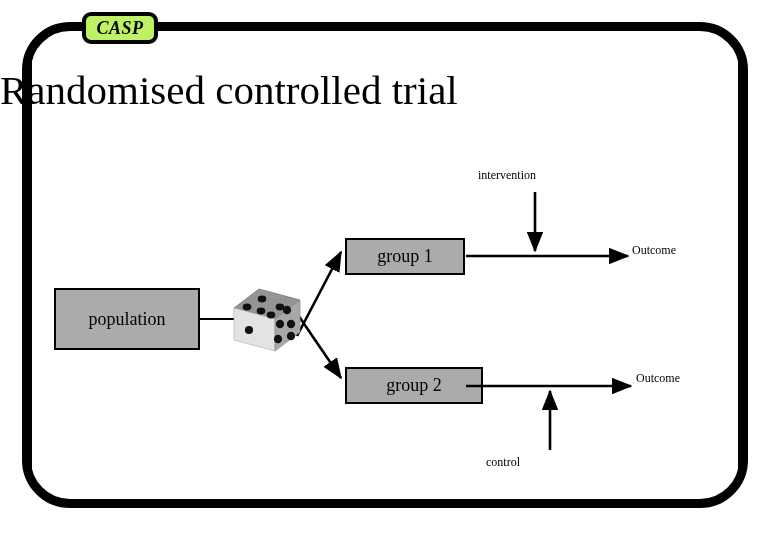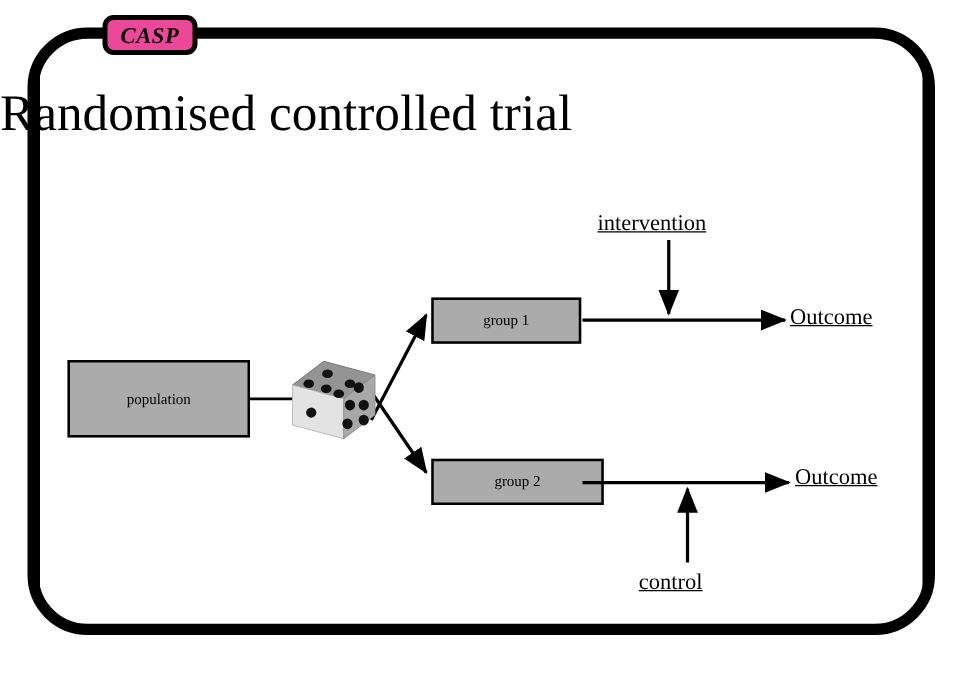--- a/index.html
+++ b/index.html
@@ -48,21 +48,21 @@
     background: transparent;
   }
 
   
   .casp-badge {
     position: absolute;
     left: 82px;
     top: 12px;
     width: 76px;
     height: 32px;
-    background: #ec4899;
+    background: #bef264;
     border: 4px solid #000000;
     border-radius: 9px;
     box-sizing: border-box;
     display: flex;
     align-items: center;
     justify-content: center;
     z-index: 6;
   }
   .casp-badge span {
     font-family: "Liberation Serif", "DejaVu Serif", serif;
@@ -88,39 +88,38 @@
 
   
   .dbox {
     position: absolute;
     background: #ababab;
     border: 2px solid #000000;
     box-sizing: border-box;
     display: flex;
     align-items: center;
     justify-content: center;
-    font-size: 12px;
+    font-size: 18px;
     font-family: "Liberation Serif", "DejaVu Serif", serif;
   }
   #box-population { left: 54px;  top: 288px; width: 146px; height: 62px; }
   #box-group1     { left: 345px; top: 238px; width: 120px; height: 37px; }
   #box-group2     { left: 345px; top: 367px; width: 138px; height: 37px; }
 
   
   .dlabel {
     position: absolute;
-    font-size: 18px;
+    font-size: 12px;
     font-family: "Liberation Serif", "DejaVu Serif", serif;
     white-space: nowrap;
-    text-decoration: underline;
   }
   #label-intervention { left: 478px; top: 168px; }
   #label-outcome1     { left: 632px; top: 243px; }
   #label-outcome2     { left: 636px; top: 371px; }
-  #label-control      { left: 511px; top: 455px; }
+  #label-control      { left: 486px; top: 455px; }
 
   
   #connectors {
     position: absolute;
     left: 0;
     top: 0;
     width: 780px;
     height: 540px;
     pointer-events: none;
     z-index: 2;

